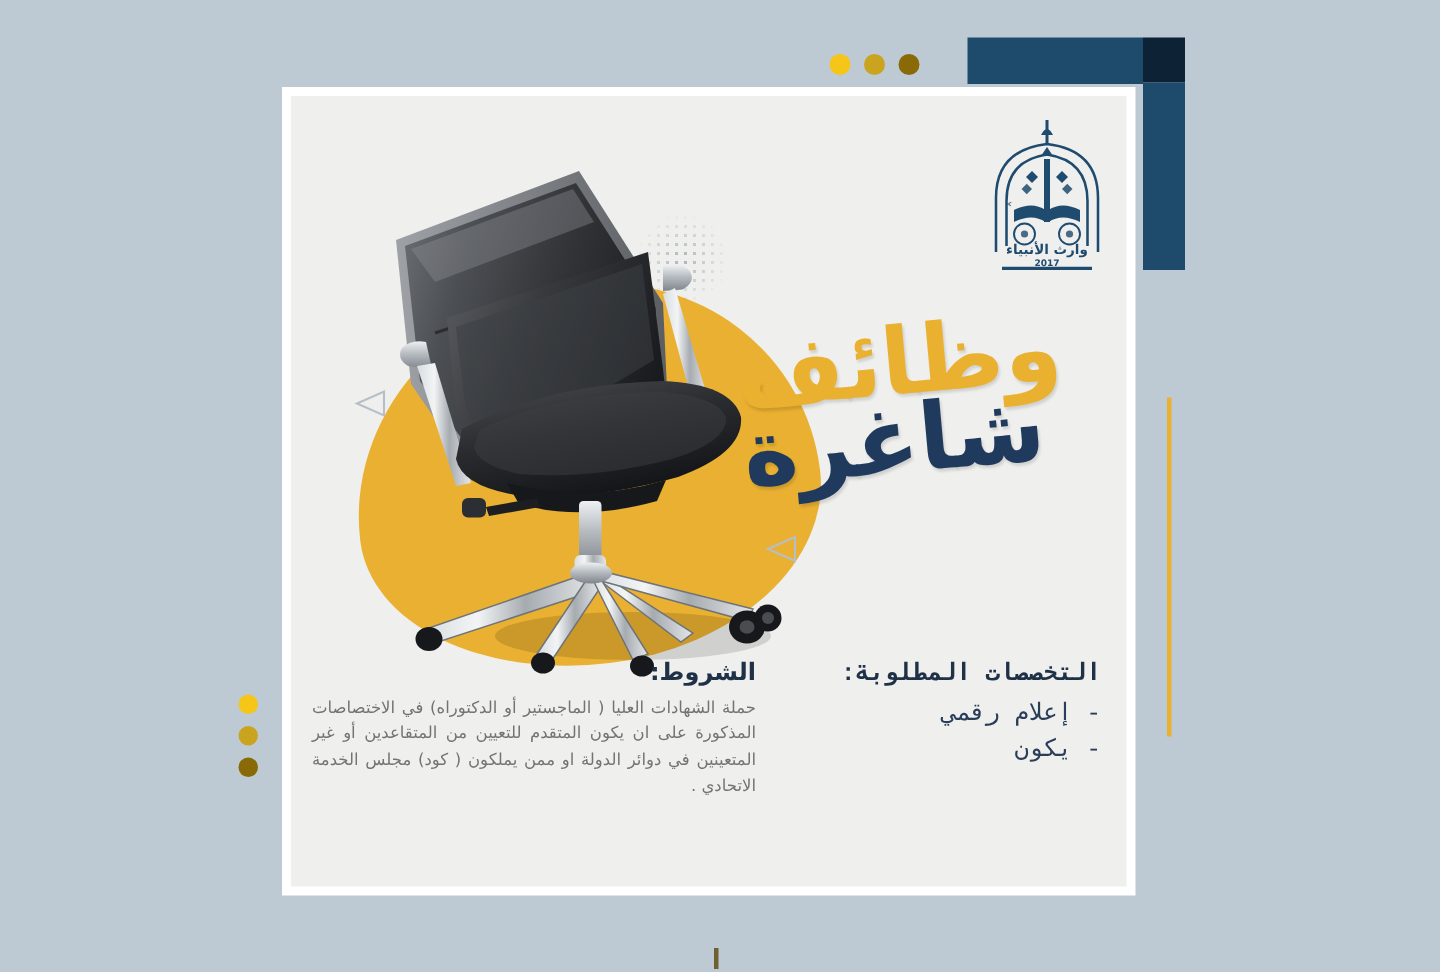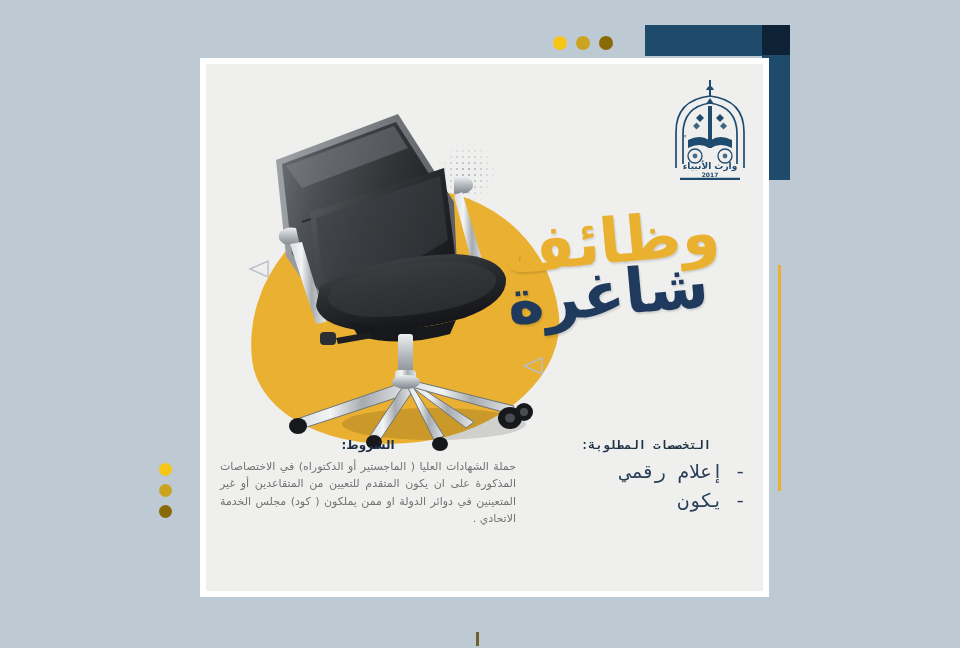--- a/index.html
+++ b/index.html
@@ -103,21 +103,20 @@
   
   .card {
     position: absolute;
     left: 188px;
     top: 58px;
     width: 569px;
     height: 539px;
     background: #ffffff;
     padding: 6px;
     box-sizing: border-box;
-    margin-left: 12px;
   }
   .card-inner {
     position: relative;
     width: 100%;
     height: 100%;
     background: #efefee;
     overflow: hidden;
   }
 
   
@@ -204,39 +203,39 @@
     text-shadow: 1px 2px 2px rgba(0,0,0,.13);
   }
 
   
   .sec {
     position: absolute;
     direction: rtl;
     color: #25374f;
   }
   .sec .sec-title {
-    font-size: 12px;
+    font-size: 16px;
     font-weight: 700;
     color: #1f3147;
     margin: 0 0 6px 0;
-    text-align: center;
+    text-align: right;
   }
 
   .sec-specs {
     left: 340px;
     top: 374px;
     width: 200px;
     text-align: right;
     font-family: Liberation Mono, monospace;
   }
   .sec-specs .spec-list {
     list-style: none;
     margin: 0;
     padding: 0;
-    font-size: 19px;
+    font-size: 16px;
     line-height: 1.5;
     color: #2a3e58;
   }
 
   .sec-terms {
     left: 14px;
     top: 374px;
     width: 296px;
     text-align: right;
   }

